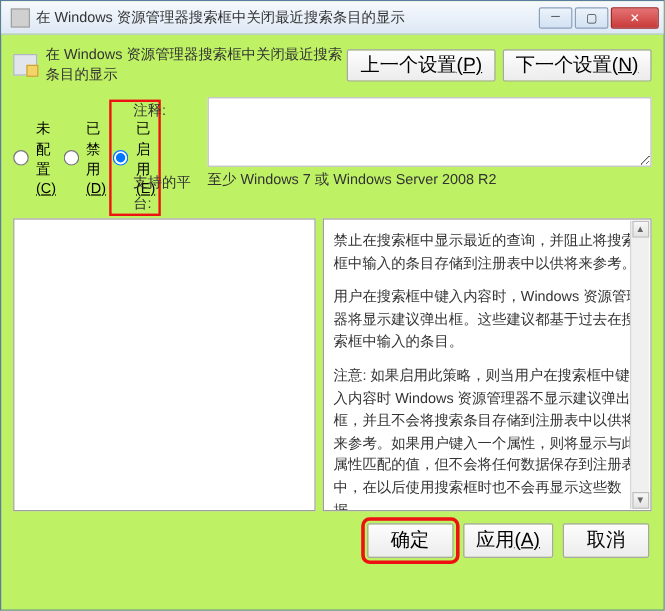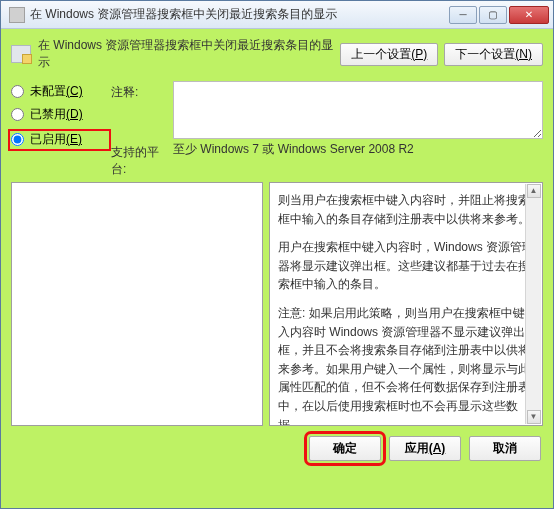--- a/index.html
+++ b/index.html
@@ -9,43 +9,43 @@
   .titlebar-icon { width: 16px; height: 16px; background: #d0d0d0; border: 1px solid #a0a0a0; margin-right: 5px; }
   .titlebar-text { flex: 1; font-size: 12px; color: #333; }
   .titlebar-btns { display: flex; gap: 0; }
   .tbtn { width: 28px; height: 18px; border: 1px solid #8aa0bb; background: linear-gradient(#ecf3fb,#d2e1f2); font-size: 10px; display: flex; align-items: center; justify-content: center; border-radius: 2px; margin-left: 2px; color:#3a3a3a; }
   .tbtn.close { background: linear-gradient(#e57373,#c93a3a); color:#fff; border-color:#a02525; width: 40px; }
   .header-row { display: flex; align-items: center; padding: 8px 10px 6px 10px; }
   .header-icon { width: 20px; height: 18px; background: #e2e6ec; border: 1px solid #b0b7c2; margin-right: 7px; position: relative; }
   .header-icon::after { content:""; position:absolute; right:-2px; bottom:-2px; width:8px; height:8px; background:#f4d36a; border:1px solid #caa437; }
   .header-text { flex: 1; font-size: 12px; color: #333; }
   .nav-btns { display: flex; gap: 6px; }
-  .btn { border: 1px solid #a7a7a7; background: linear-gradient(#fdfdfd,#ececec); padding: 2px 10px; font-size: 12px; border-radius: 2px; cursor: pointer; }
+  .btn { border: 1px solid #a7a7a7; background: linear-gradient(#fdfdfd,#ececec); padding: 2px 10px; font-size: 16px; border-radius: 2px; cursor: pointer; }
   .underline-key { text-decoration: underline; }
   .body-grid { display: flex; padding: 4px 10px 2px 10px; }
-  .left-col { width: 100px; display: flex; flex-direction: column; gap: 6px; padding-top: 2px; }
+  .left-col { width: 100px; display: flex; gap: 6px; padding-top: 2px; }
   .radio-row { display: flex; align-items: center; gap: 4px; font-size: 12px; }
   .radio-row input { margin: 0 2px 0 0; }
   .hl-red { border: 2px solid #e11; padding: 0 3px 1px 1px; margin-left:-3px; }
   .right-col { flex: 1; display: flex; flex-direction: column; }
   .field-row { display: flex; align-items: flex-start; margin-bottom: 2px; justify-content: space-between; }
   .field-label { width: 62px; padding-top: 3px; color:#333; }
   .comment-area { flex:1; height: 58px; border: 1px solid #bdbdbd; background: #fff; }
   .platform-value { flex:1; padding-top: 0; color:#333; }
   .section-labels { display: flex; padding: 18px 10px 4px 10px; }
   .section-labels .lab-left { width: 260px; }
   .panels { display: flex; gap: 6px; padding: 0 10px; height: 244px; }
   .panel { border: 1px solid #9e9e9e; background: #fff; padding: 8px; overflow: hidden; position: relative; }
   .panel-left { width: 252px; }
   .panel-right { flex: 1; font-size: 12px; line-height: 1.55; color:#333; }
   .panel-right p { margin-bottom: 10px; }
   .scrollbar-imit { position:absolute; right:1px; top:1px; bottom:1px; width:16px; background:#f0f0f0; border-left:1px solid #d5d5d5; display:flex; flex-direction:column; justify-content:space-between; align-items:center; }
   .sb-btn { width:14px; height:14px; background:linear-gradient(#f7f7f7,#e3e3e3); border:1px solid #bfbfbf; font-size:8px; line-height:12px; text-align:center; color:#666; }
   .footer { display: flex; justify-content: flex-end; gap: 8px; padding: 10px 12px 10px 10px; }
-  .footer .btn { min-width: 72px; padding: 3px 10px; font-weight: bold; }
+  .footer .btn { min-width: 72px; padding: 3px 10px; }
   .btn.hl { outline: 3px solid #e11; outline-offset: 2px; }
 </style>
 </head>
 <body>
 
 <div class="window">
 
   <div class="titlebar">
     <div class="titlebar-icon"></div>
     <div class="titlebar-text">在 Windows 资源管理器搜索框中关闭最近搜索条目的显示</div>
@@ -89,21 +89,21 @@
         <div class="field-label">支持的平台:</div>
         <div class="platform-value">至少 Windows 7 或 Windows Server 2008 R2</div>
       </div>
     </div>
   </div>
 
 
   <div class="panels">
     <div class="panel panel-left"></div>
     <div class="panel panel-right">
-      <p>则当用户在搜索框中键入内容时，并阻止将搜索框中输入的条目存储到注册表中以供将来参考。</p>
+      <p>禁止在搜索框中显示最近的查询，并阻止将搜索框中输入的条目存储到注册表中以供将来参考。</p>
       <p>用户在搜索框中键入内容时，Windows 资源管理器将显示建议弹出框。这些建议都基于过去在搜索框中输入的条目。</p>
       <p>注意: 如果启用此策略，则当用户在搜索框中键入内容时 Windows 资源管理器不显示建议弹出框，并且不会将搜索条目存储到注册表中以供将来参考。如果用户键入一个属性，则将显示与此属性匹配的值，但不会将任何数据保存到注册表中，在以后使用搜索框时也不会再显示这些数据。</p>
       <div class="scrollbar-imit">
         <div class="sb-btn">▲</div>
         <div class="sb-btn">▼</div>
       </div>
     </div>
   </div>
 
   <div class="footer">

